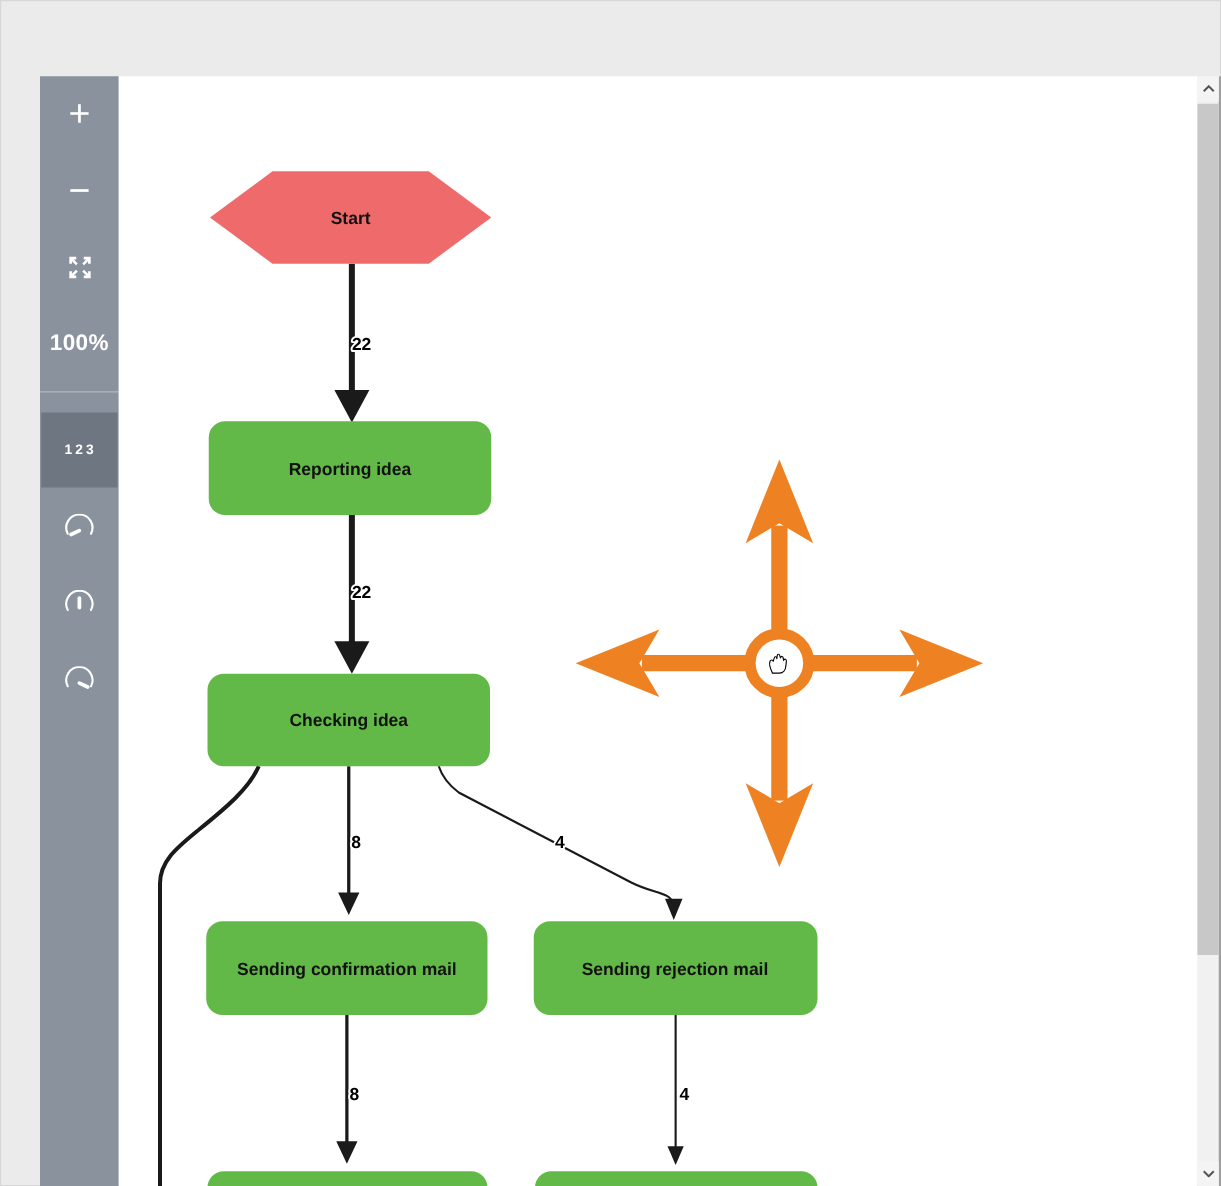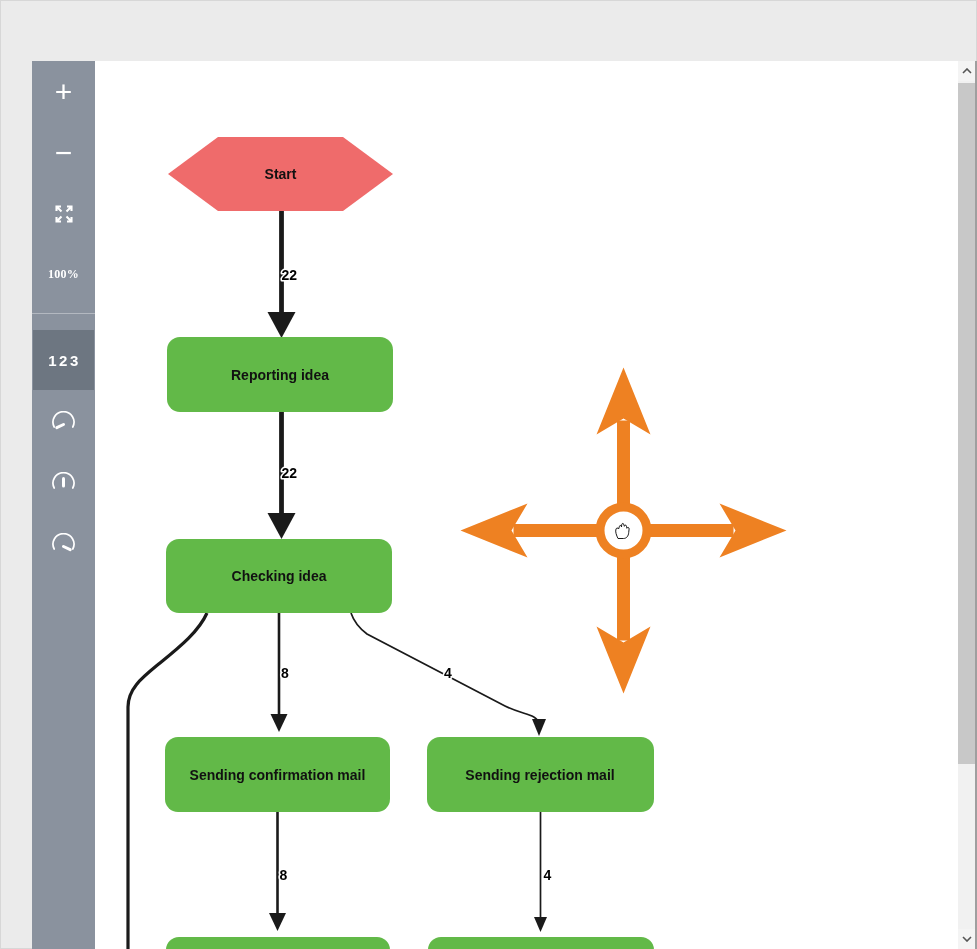--- a/index.html
+++ b/index.html
@@ -10,24 +10,24 @@
     box-shadow:inset 0 0 0 1px #d7d7d7;
   }
   .widget{position:absolute;left:32px;top:61px;width:945px;bottom:0;}
   
   .sidebar{position:absolute;left:0;top:0;width:63px;bottom:0;background:var(--sidebar,#8a929e);}
   .sbtn{
     position:absolute;left:0;width:63px;height:61px;display:flex;align-items:center;justify-content:center;
     background:transparent;border:none;padding:0;margin:0;cursor:pointer;color:#fff;
   }
   .glyph-plusminus{font-size:30px;font-weight:400;line-height:1;color:#fff;}
-  .zoom-level{font-size:12px;font-weight:700;color:#fff;letter-spacing:.3px;font-family:Liberation Serif, serif;}
+  .zoom-level{font-size:18px;font-weight:700;color:#fff;letter-spacing:.3px;}
   .tb-divider{position:absolute;left:0;top:252px;width:63px;height:1px;background:rgba(255,255,255,.35);}
   .sbtn.active{left:1px;width:61px;height:60px;background:var(--sidebar-active,#6d7681);}
-  .freq-label{font-size:15px;font-weight:700;letter-spacing:2.5px;color:#fff;padding-left:2px;}
+  .freq-label{font-size:11px;font-weight:700;letter-spacing:2.5px;color:#fff;padding-left:2px;}
   
   .canvas{position:absolute;left:63px;top:0;width:863px;bottom:0;background:#fff;overflow:hidden;}
   .nlabel{font:700 14px "Liberation Sans",sans-serif;fill:#111;text-anchor:middle;}
   .elabel{font:700 14px "Liberation Sans",sans-serif;fill:#000;paint-order:stroke;stroke:#fff;stroke-width:3px;stroke-linejoin:round;}
   .node-rect{fill:var(--node-green,#62b948);}
   .start-hex{fill:var(--start-red,#ef6b6b);}
   .edge{stroke:#1a1a1a;fill:none;}
   .ehead{fill:#1a1a1a;stroke:none;}
   .pan-orange{fill:var(--pan-orange,#ee8122);}
   

